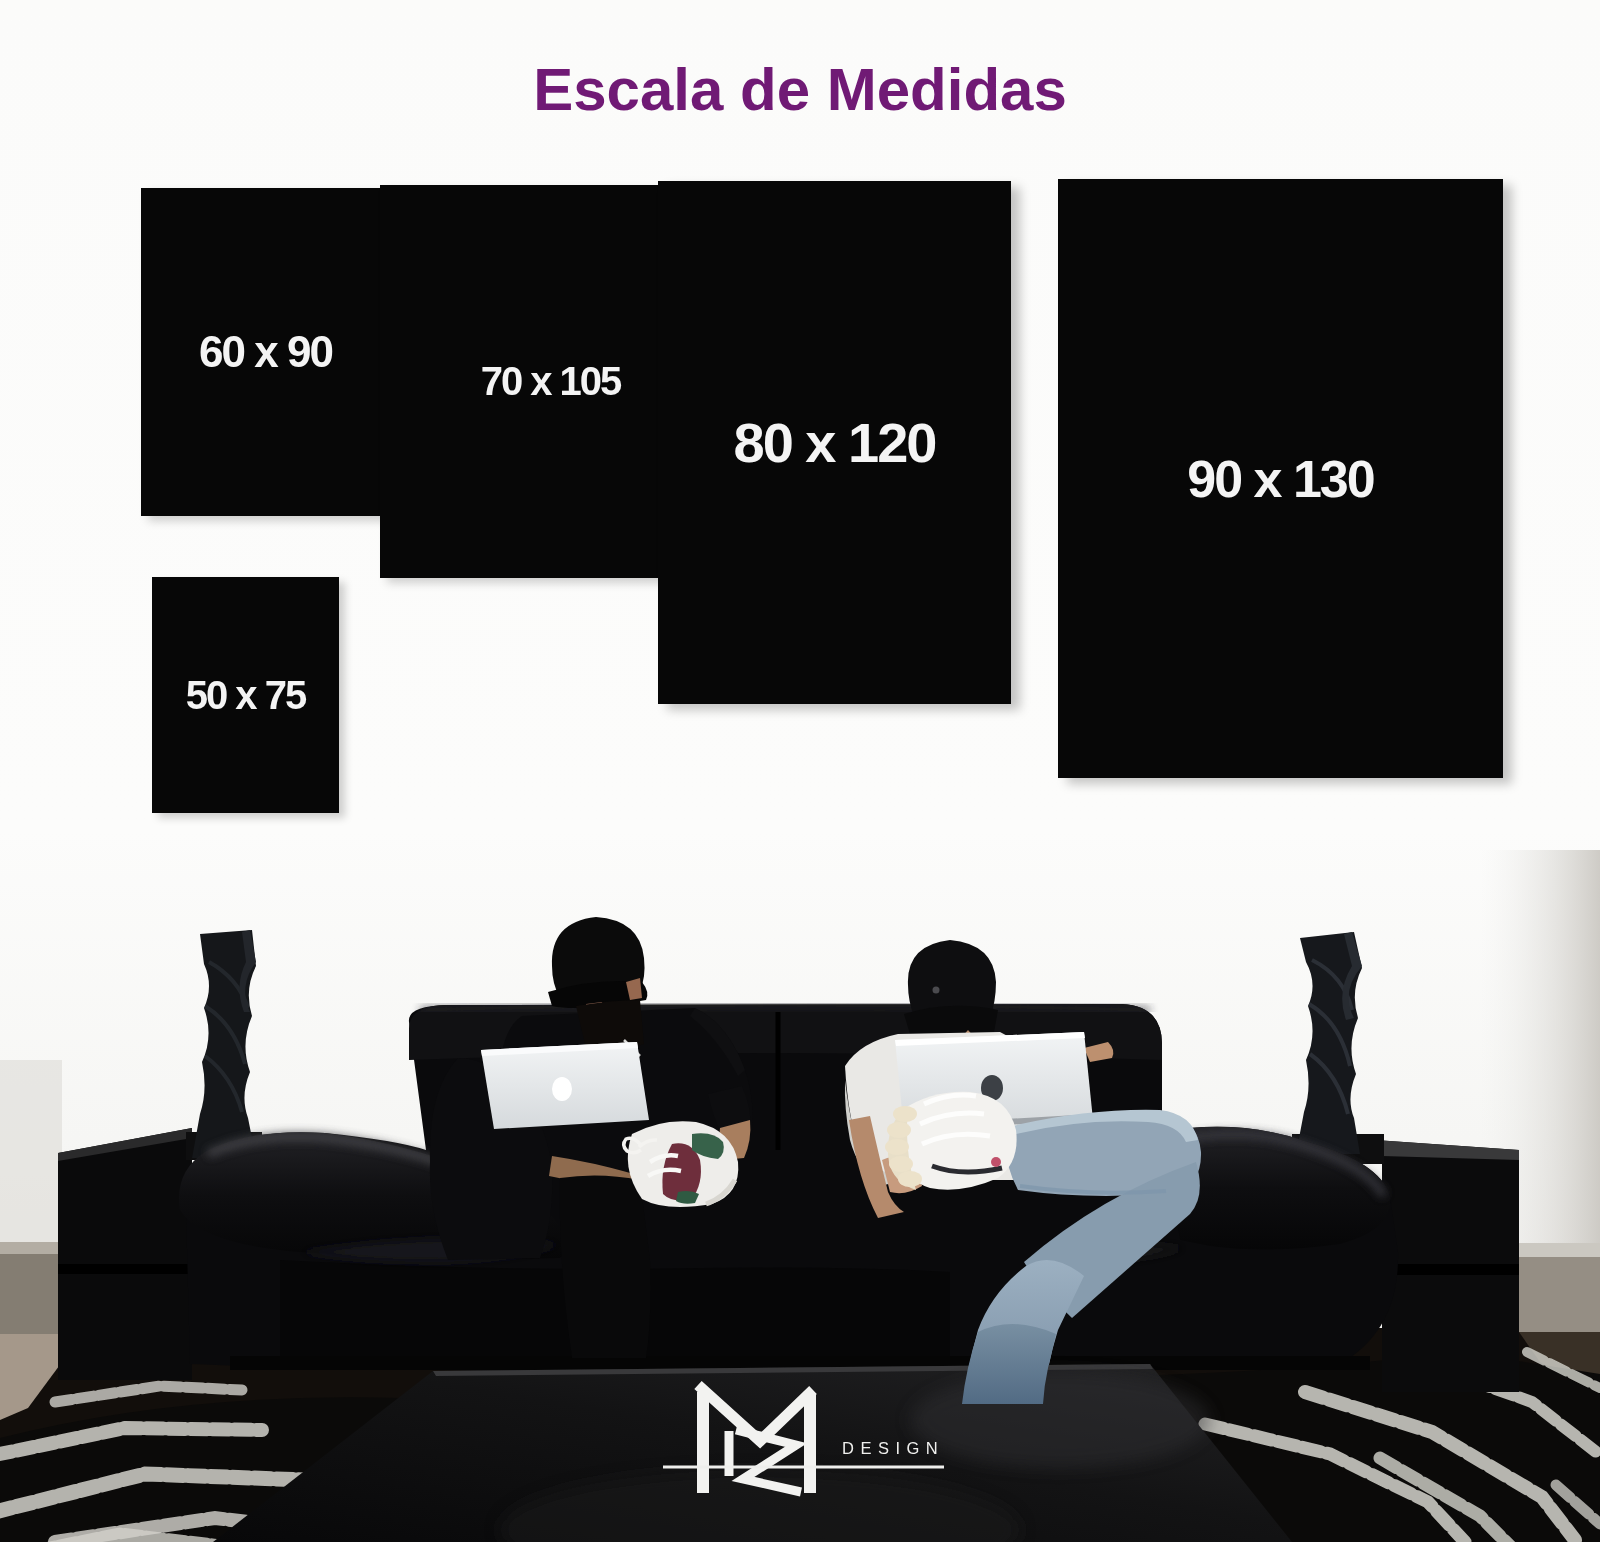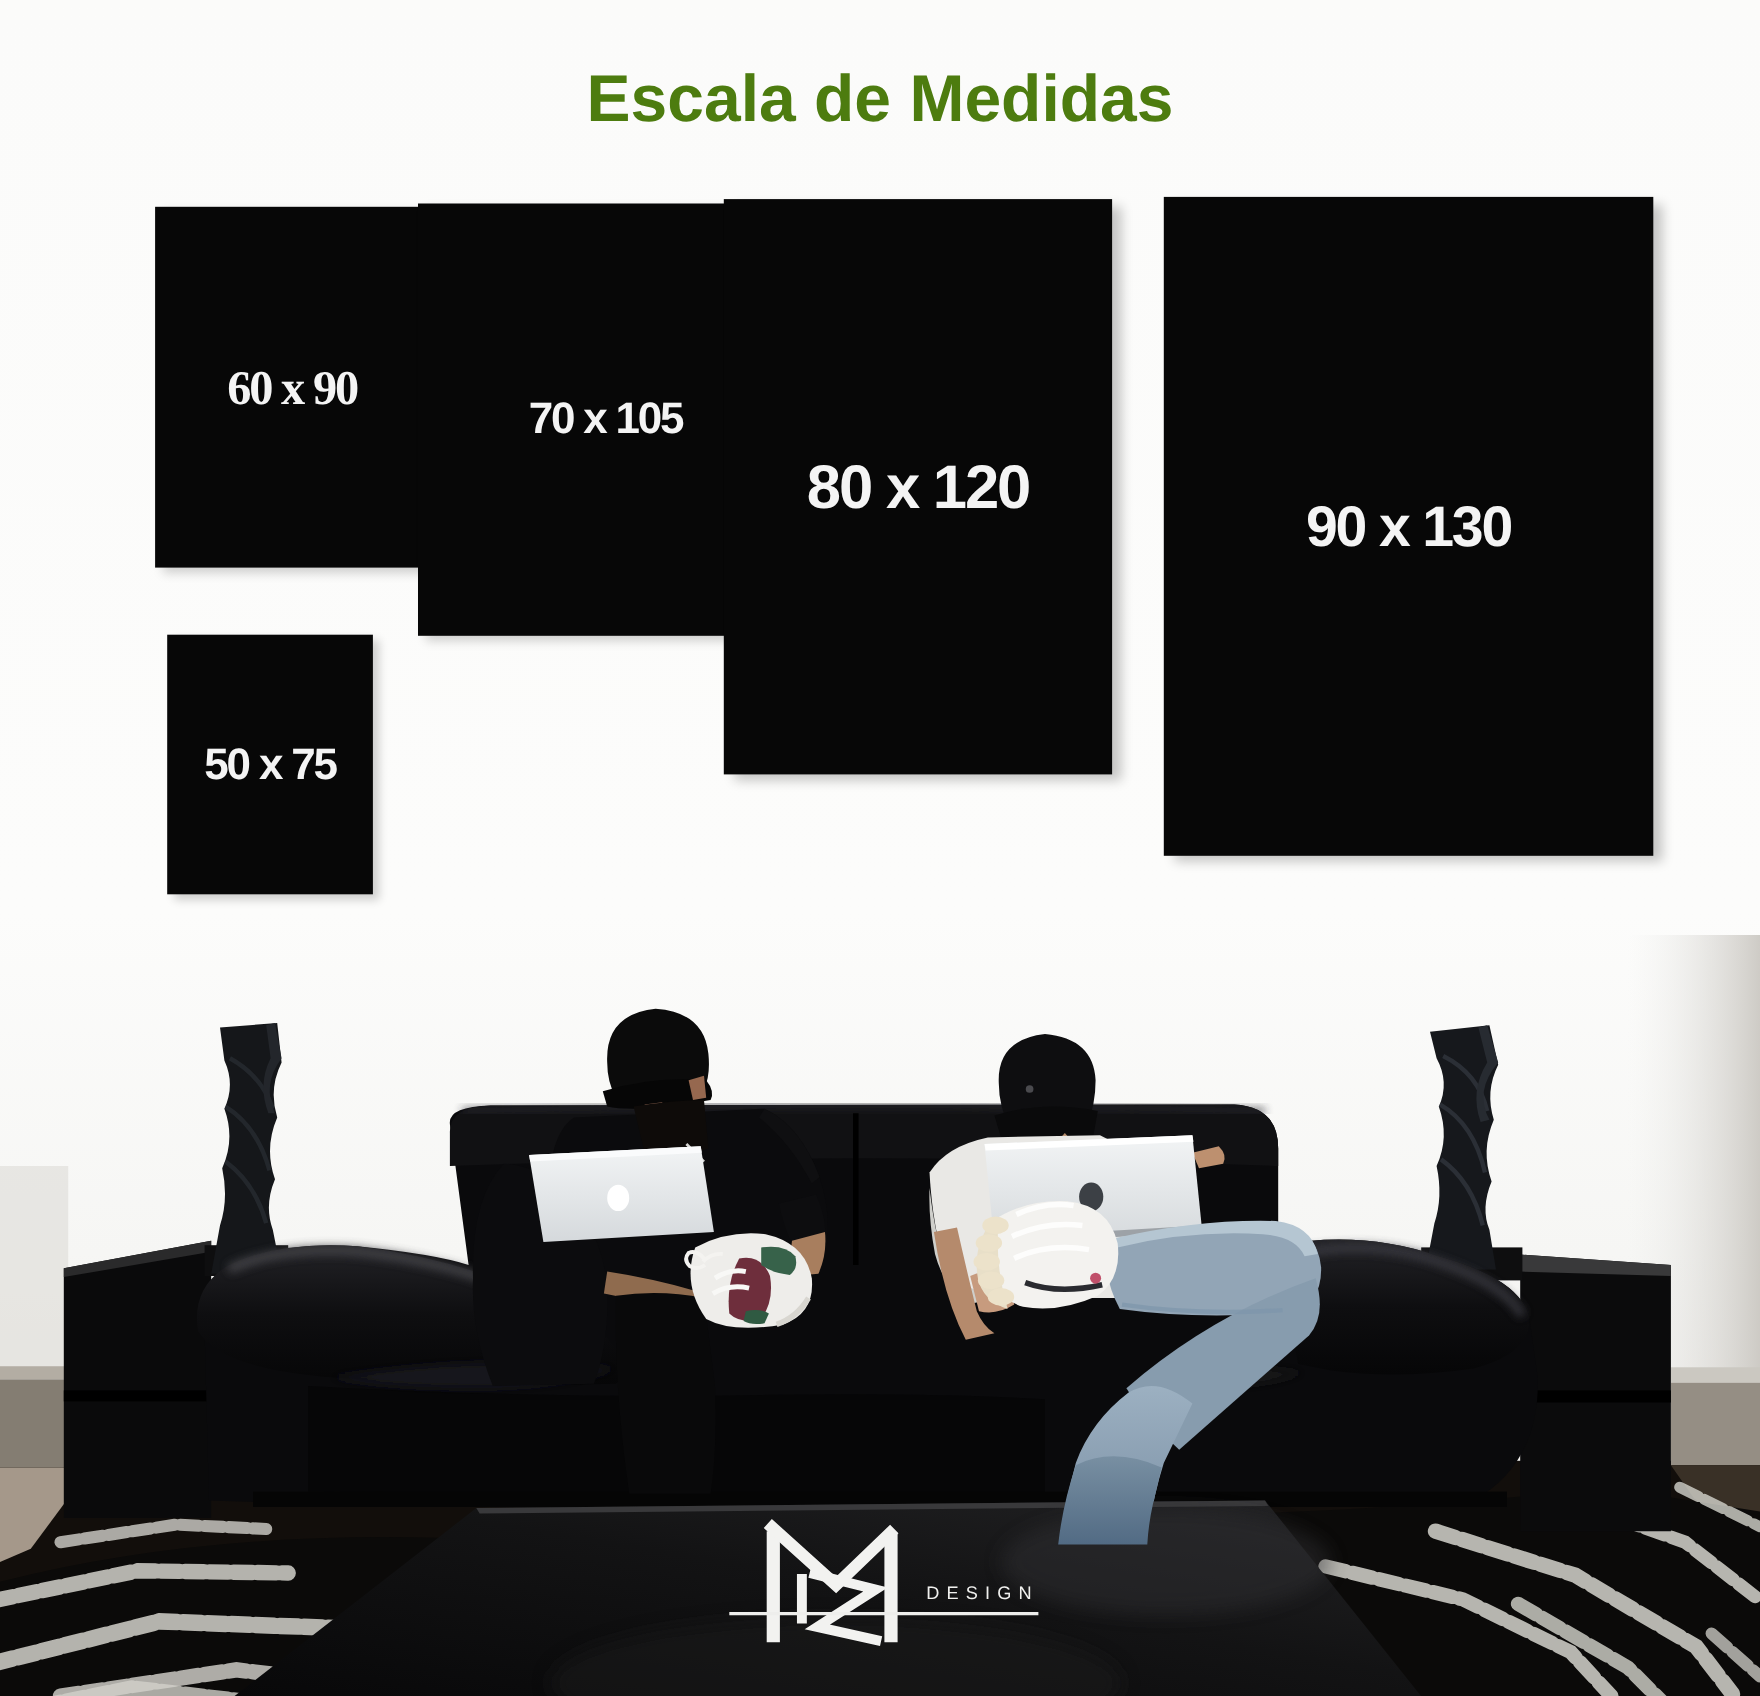--- a/index.html
+++ b/index.html
@@ -1,30 +1,30 @@
 <!DOCTYPE html>
 <html><head>
 <meta charset="utf-8">
 <style>
   html,body{margin:0;padding:0;}
   body{width:1600px;height:1542px;overflow:hidden;background:#fbfbfa;font-family:"Liberation Sans",sans-serif;}
   .page{position:relative;width:1600px;height:1542px;overflow:hidden;}
   .poster{position:absolute;background:#070707;color:#f4f4f4;display:flex;align-items:center;justify-content:center;font-weight:bold;}
-  .title{position:absolute;left:0;top:55px;width:1600px;text-align:center;font-weight:bold;font-size:60px;color:#4d7c0f;letter-spacing:0px;}
+  .title{position:absolute;left:0;top:55px;width:1600px;text-align:center;font-weight:bold;font-size:60px;color:#701a75;letter-spacing:0px;}
   svg{position:absolute;left:0;top:0;}
 </style>
 </head>
 <body>
 <div class="page">
 
 <div style="position:absolute;left:0;top:0;width:1600px;height:1340px;background:linear-gradient(180deg,#fbfbfa 0%,#fcfcfb 62%,#f6f6f4 85%,#f1f0ee 100%);"></div>
 
 <div class="title">Escala de Medidas</div>
 
-<div class="poster" style="left:141px;top:188px;width:249px;height:328px;font-size:44px;letter-spacing:-2px;box-shadow:7px 5px 9px rgba(0,0,0,0.18);font-family:Liberation Serif, serif;">60 x 90</div>
+<div class="poster" style="left:141px;top:188px;width:249px;height:328px;font-size:44px;letter-spacing:-2px;box-shadow:7px 5px 9px rgba(0,0,0,0.18);">60 x 90</div>
 
 <div class="poster" style="left:380px;top:185px;width:265px;height:393px;font-size:40px;letter-spacing:-2px;box-shadow:7px 5px 9px rgba(0,0,0,0.18);padding-left:38px;">70 x 105</div>
 
 <div class="poster" style="left:658px;top:181px;width:353px;height:523px;font-size:56px;letter-spacing:-2px;box-shadow:9px 6px 10px rgba(0,0,0,0.22);">80 x 120</div>
 
 <div class="poster" style="left:1026px;top:179px;width:445px;height:599px;font-size:52px;letter-spacing:-2px;box-shadow:9px 6px 10px rgba(0,0,0,0.22);margin-left:32px;">90 x 130</div>
 
 <div class="poster" style="left:152px;top:577px;width:187px;height:236px;font-size:40px;letter-spacing:-2px;box-shadow:6px 5px 8px rgba(0,0,0,0.18);">50 x 75</div>
 
 

